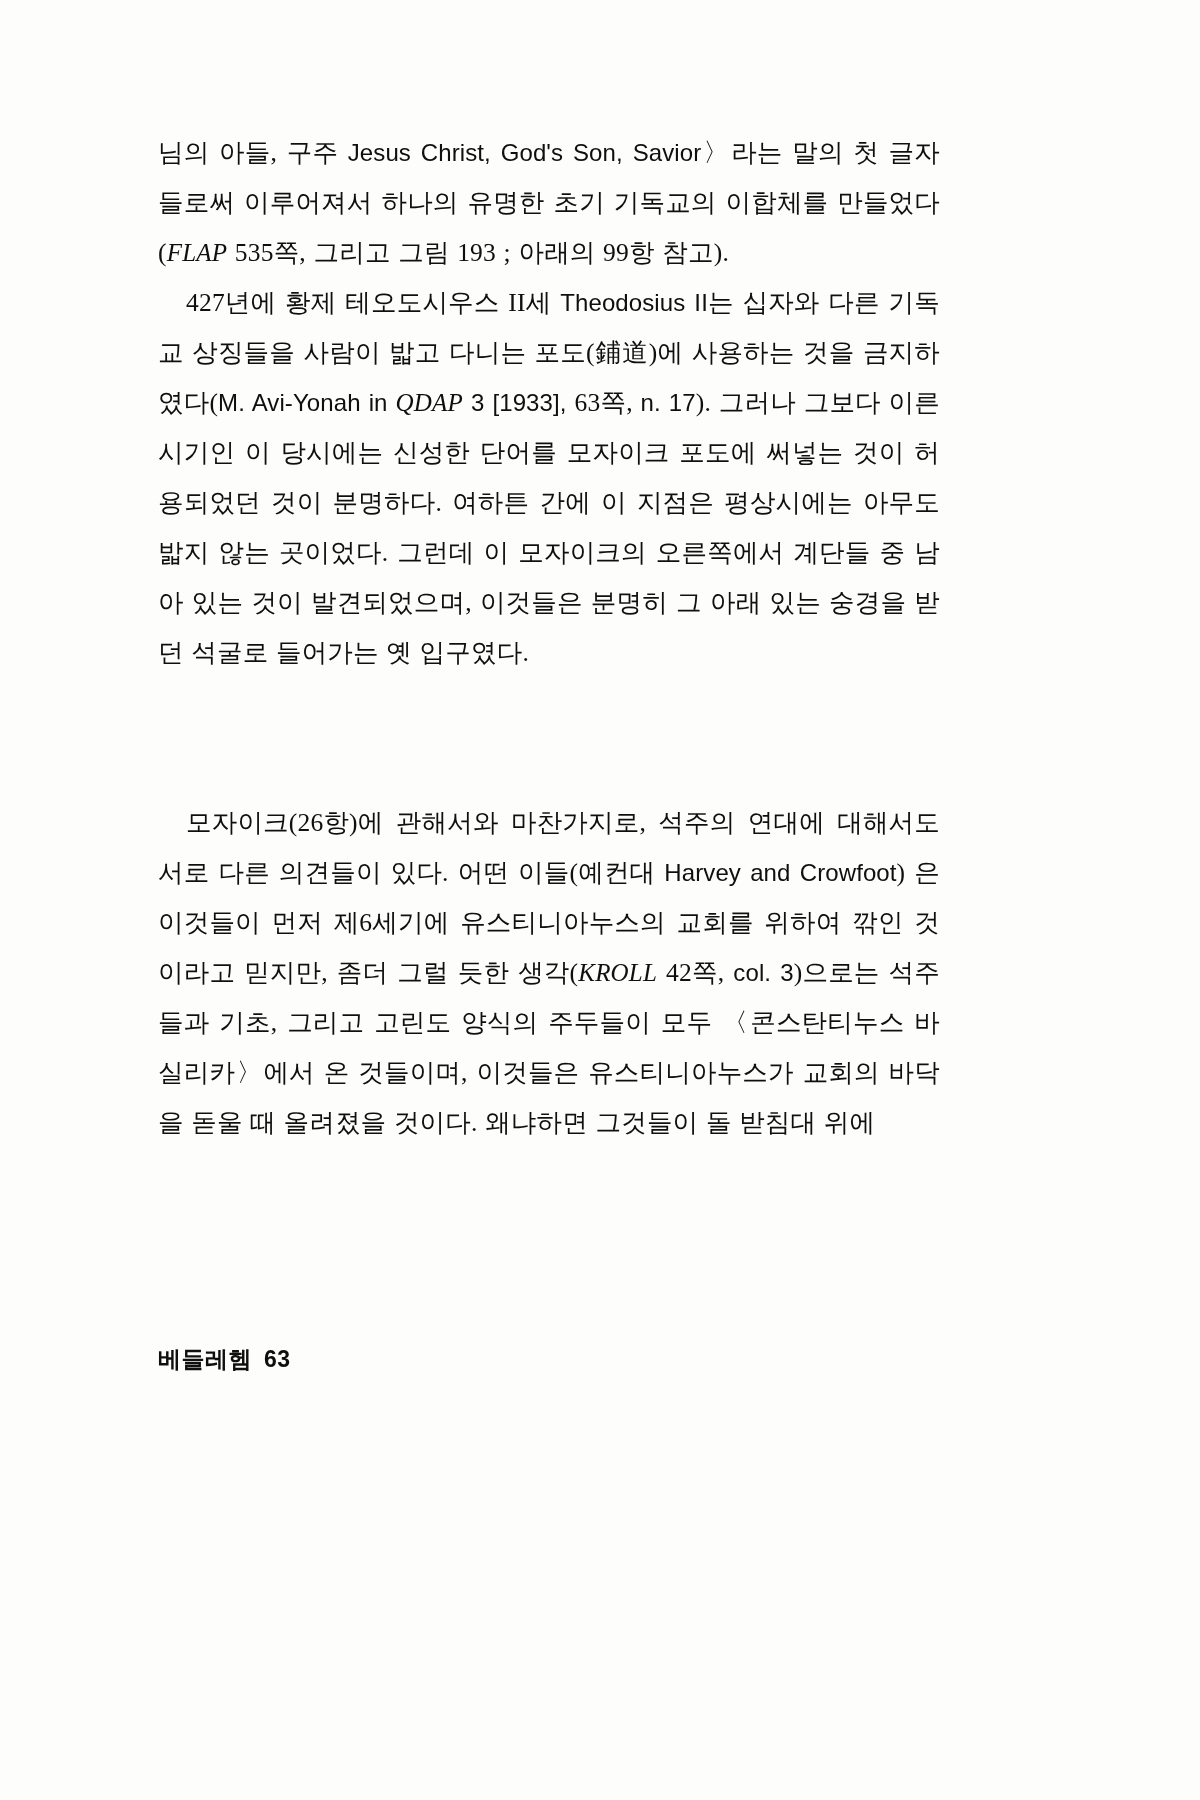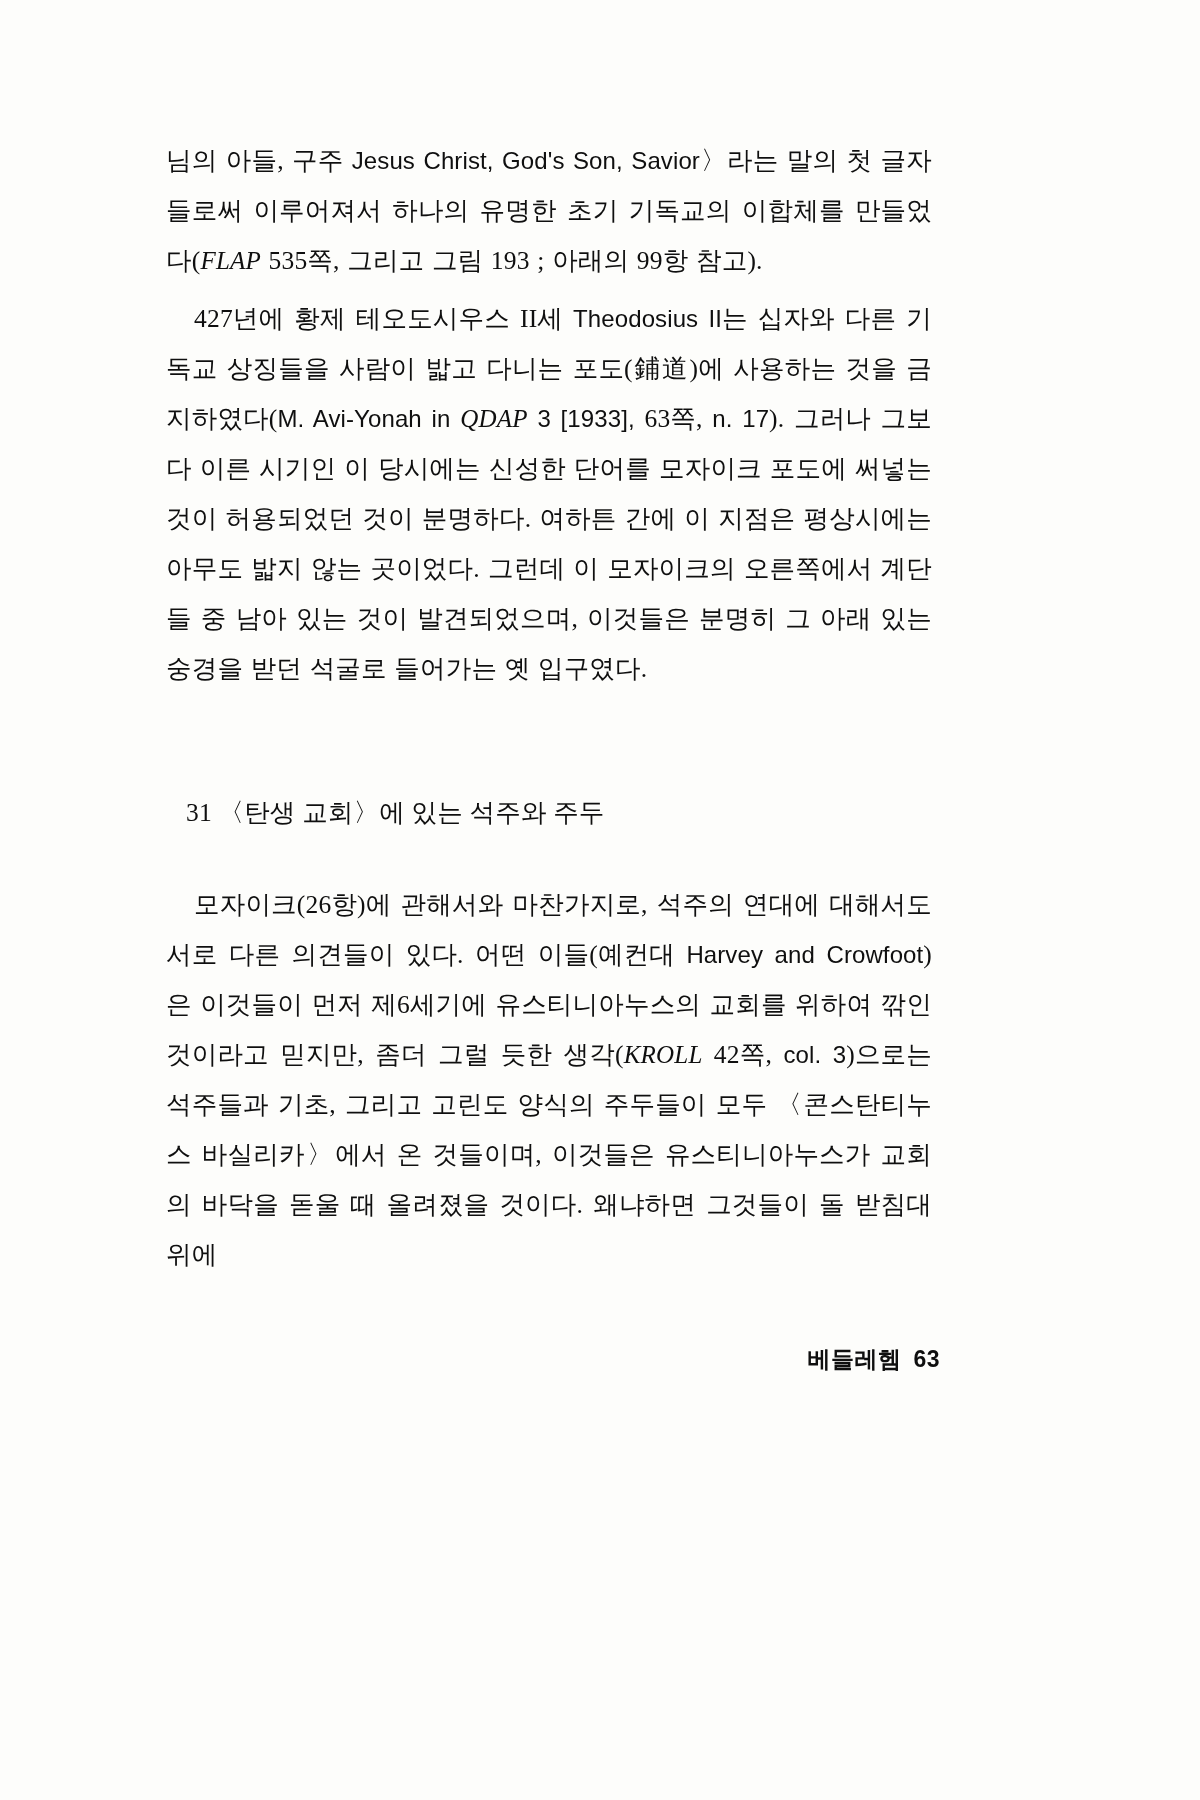--- a/index.html
+++ b/index.html
@@ -16,21 +16,21 @@
     font-family: "Liberation Serif", serif;
     color: #0f0f0f;
   }
   .content {
     position: absolute;
     left: 158px;
     top: 128px;
     width: 782px;
   }
   p {
-    margin: 8px;
+    margin: 0;
     font-size: 25.5px;
     line-height: 50px;
     text-align: justify;
     text-justify: inter-character;
     letter-spacing: 0.2px;
     word-spacing: 1px;
   }
   p.indent {
     text-indent: 28px;
   }
@@ -56,21 +56,21 @@
     height: 86px;
   }
   .gap-heading {
     height: 34px;
   }
   .footer {
     position: absolute;
     left: 158px;
     top: 1344px;
     width: 782px;
-    text-align: right;
+    text-align: left;
     font-size: 23px;
     letter-spacing: 0.5px;
   }
   .footer .page-num {
     font-family: "Liberation Sans", sans-serif;
     font-weight: bold;
     font-size: 23px;
     margin-left: 12px;
   }
   .footer .book-title {
@@ -84,21 +84,20 @@
 
   <div class="content">
 
     <div>
       <p class="para"><span>님의 아들, 구주 </span><span class="lat">Jesus Christ, God's Son, Savior</span><span>〉라는 말의 첫 글자들로써 이루어져서 하나의 유명한 초기 기독교의 이합체를 만들었다(</span><span class="lat-it">FLAP</span><span> 535쪽, 그리고 그림 193 ; 아래의 99항 참고).</span></p>
       <p class="para indent"><span>427년에 황제 테오도시우스 II세 </span><span class="lat">Theodosius II</span><span>는 십자와 다른 기독교 상징들을 사람이 밟고 다니는 포도(鋪道)에 사용하는 것을 금지하였다(</span><span class="lat">M. Avi-Yonah in </span><span class="lat-it">QDAP</span><span class="lat"> 3 [1933], </span><span>63쪽, </span><span class="lat">n. 17</span><span>). 그러나 그보다 이른 시기인 이 당시에는 신성한 단어를 모자이크 포도에 써넣는 것이 허용되었던 것이 분명하다. 여하튼 간에 이 지점은 평상시에는 아무도 밟지 않는 곳이었다. 그런데 이 모자이크의 오른쪽에서 계단들 중 남아 있는 것이 발견되었으며, 이것들은 분명히 그 아래 있는 숭경을 받던 석굴로 들어가는 옛 입구였다.</span></p>
     </div>
 
     <div class="gap-large"></div>
 
-    <h2 class="section-heading">31 〈탄생 교회〉에 있는 석주와 주두</h2>
 
     <div class="gap-heading"></div>
 
     <div>
       <p class="para indent"><span>모자이크(26항)에 관해서와 마찬가지로, 석주의 연대에 대해서도 서로 다른 의견들이 있다. 어떤 이들(예컨대 </span><span class="lat">Harvey and Crowfoot</span><span>) 은 이것들이 먼저 제6세기에 유스티니아누스의 교회를 위하여 깎인 것이라고 믿지만, 좀더 그럴 듯한 생각(</span><span class="lat-it">KROLL</span><span> 42쪽, </span><span class="lat">col. 3</span><span>)으로는 석주들과 기초, 그리고 고린도 양식의 주두들이 모두 〈콘스탄티누스 바실리카〉에서 온 것들이며, 이것들은 유스티니아누스가 교회의 바닥을 돋울 때 올려졌을 것이다. 왜냐하면 그것들이 돌 받침대 위에</span></p>
     </div>
 
   </div>
 
   <div class="footer">

